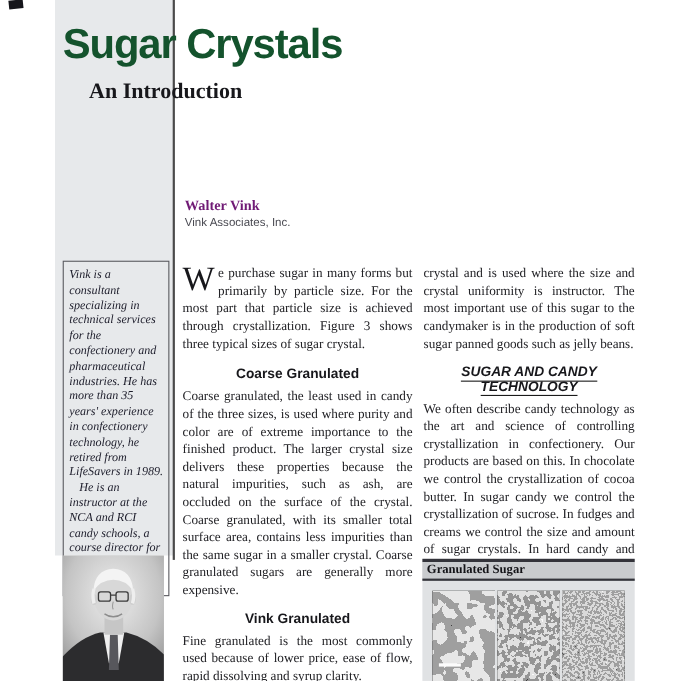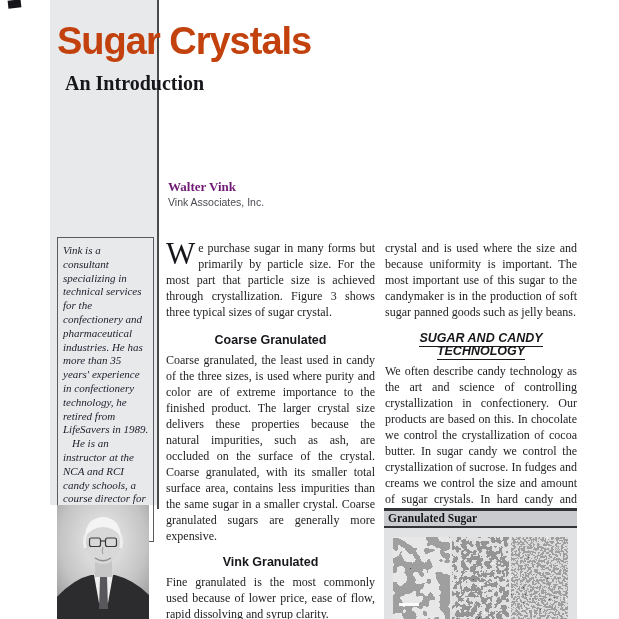--- a/index.html
+++ b/index.html
@@ -15,24 +15,24 @@
   .scan-mark{left:8px;top:0;width:13px;height:8px;background:#15151a;transform:rotate(-6deg);}
 
   
   .side-panel{left:50px;top:0;width:108px;height:505px;background:#e7e9eb;}
   .v-rule{left:157px;top:0;width:2px;height:509px;background:#4a4a4a;}
 
   
   .title{
     left:57px;top:20px;width:520px;
     font-family:"Liberation Sans", sans-serif;
-    font-weight:bold;font-size:38px;letter-spacing:-1px;color:#c2410c;
+    font-weight:bold;font-size:38px;letter-spacing:-1px;color:#14532d;
   }
   .subtitle{
-    left:65px;top:72px;width:300px;
+    left:81px;top:72px;width:300px;
     font-family:"Liberation Serif", serif;
     font-weight:bold;font-size:20px;color:#17171b;
   }
 
   
   .author-name{left:168px;top:179px;font-weight:bold;font-size:13px;color:#701a75;}
   .author-affil{left:168px;top:196px;font-family:"Liberation Sans", sans-serif;font-size:10.5px;color:#4a4a52;}
 
   
   .bio-box{
@@ -140,21 +140,21 @@
 <div class="abs col col1">
   <p class="intro"><span class="dropcap">W</span><span>e purchase sugar in many forms but primarily by particle size. For the most part that particle size is achieved through crystallization. Figure 3 shows three typical sizes of sugar crystal.</span></p>
   <h3 class="subhead">Coarse Granulated</h3>
   <p>Coarse granulated, the least used in candy of the three sizes, is used where purity and color are of extreme importance to the finished product. The larger crystal size delivers these properties because the natural impurities, such as ash, are occluded on the surface of the crystal. Coarse granulated, with its smaller total surface area, contains less impurities than the same sugar in a smaller crystal. Coarse granulated sugars are generally more expensive.</p>
   <h3 class="subhead">Vink Granulated</h3>
   <p class="p-fine">Fine granulated is the most commonly used because of lower price, ease of flow, rapid dissolving and syrup clarity.</p>
 
 </div>
 
 <div class="abs col col2">
-  <p>crystal and is used where the size and because uniformity is important. The most important use of this sugar to the candymaker is in the production of soft sugar panned goods such as jelly beans.</p>
+  <p>crystal and is used where the size and crystal uniformity is instructor. The most important use of this sugar to the candymaker is in the production of soft sugar panned goods such as jelly beans.</p>
   <h3 class="subhead caps"><span>SUGAR AND CANDY TECHNOLOGY</span></h3>
   <p>We often describe candy technology as the art and science of controlling crystallization in confectionery. Our products are based on this. In chocolate we control the crystallization of cocoa butter. In sugar candy we control the crystallization of sucrose. In fudges and creams we control the size and amount of sugar crystals. In hard candy and caramels we prevent crys-</p>
 </div>
 
 <div class="abs figure">
   <div class="figure-header">Granulated Sugar</div>
   <div class="figure-body">
     <div class="photo-panel">
       <svg width="57" height="84" xmlns="http://www.w3.org/2000/svg">
         <filter id="g1" x="0" y="0" width="100%" height="100%">

